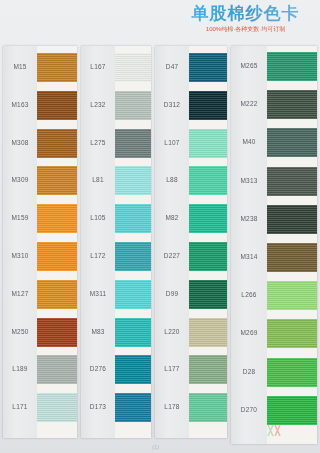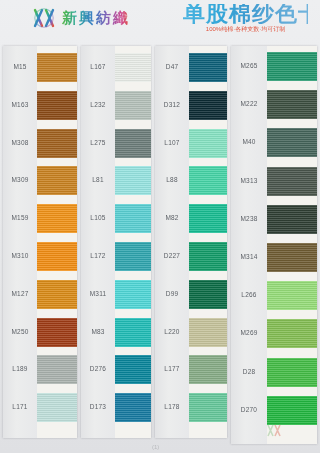--- a/index.html
+++ b/index.html
@@ -24,21 +24,21 @@
     width:24px;height:22px;position:relative;flex:0 0 auto;
   }
   .brand-cn{
     font-size:15px;font-weight:700;letter-spacing:2px;line-height:22px;
     background:linear-gradient(90deg,#58b947 0%,#2ca7a0 22%,#3b7fc4 45%,#8a5fb5 68%,#d04a8e 88%,#e0553f 100%);
     -webkit-background-clip:text;background-clip:text;color:transparent;
     -webkit-text-fill-color:transparent;
   }
   .title-wrap{position:absolute;left:183px;top:4px;text-align:center;width:125px;}
   .title-cn{
-    font-size:22px;font-weight:700;letter-spacing:1px;line-height:20px;
+    font-size:17px;font-weight:700;letter-spacing:1px;line-height:20px;
     background:linear-gradient(90deg,#4ab3e0 0%,#35a7d8 28%,#3f9bd0 52%,#5aa7d6 74%,#72b4dd 100%);
     -webkit-background-clip:text;background-clip:text;color:transparent;
     -webkit-text-fill-color:transparent;
     white-space:nowrap;
   }
   .title-sub{
     margin-top:1px;font-size:6px;letter-spacing:0px;color:#e0553f;
     white-space:nowrap;line-height:9px;
   }
   
@@ -87,39 +87,20 @@
     position:absolute;left:152px;bottom:3px;font-size:6px;color:#b9bbbe;
   }
 </style>
 </head>
 <body>
 
 <div class="card">
 
   <div class="header">
 
-    <div class="logo-wrap">
-      <span class="logo-mark">
-        <svg width="24" height="22" viewBox="0 0 24 22">
-          <defs>
-            <linearGradient id="lg" x1="0" y1="0" x2="1" y2="1">
-              <stop offset="0%" stop-color="#58b947"></stop>
-              <stop offset="30%" stop-color="#2ca7a0"></stop>
-              <stop offset="55%" stop-color="#3b7fc4"></stop>
-              <stop offset="78%" stop-color="#8a5fb5"></stop>
-              <stop offset="100%" stop-color="#e0553f"></stop>
-            </linearGradient>
-          </defs>
-          <path d="M2 3 L9 19 M9 3 L2 19" stroke="url(#lg)" stroke-width="2.4" fill="none" stroke-linecap="round"></path>
-          <path d="M13 3 L20 19 M20 3 L13 19" stroke="url(#lg)" stroke-width="2.4" fill="none" stroke-linecap="round"></path>
-          <circle cx="11" cy="11" r="9.2" stroke="url(#lg)" stroke-width="1.1" fill="none" opacity=".5"></circle>
-        </svg>
-      </span>
-      <span class="brand-cn">新興紡織</span>
-    </div>
 
     <div class="title-wrap">
       <div class="title-cn">单股棉纱色卡</div>
       <div class="title-sub">100%纯棉·各种支数·均可订制</div>
     </div>
   </div>
 
   <div class="columns">
     <div class="col c1">
       <div class="spine">

